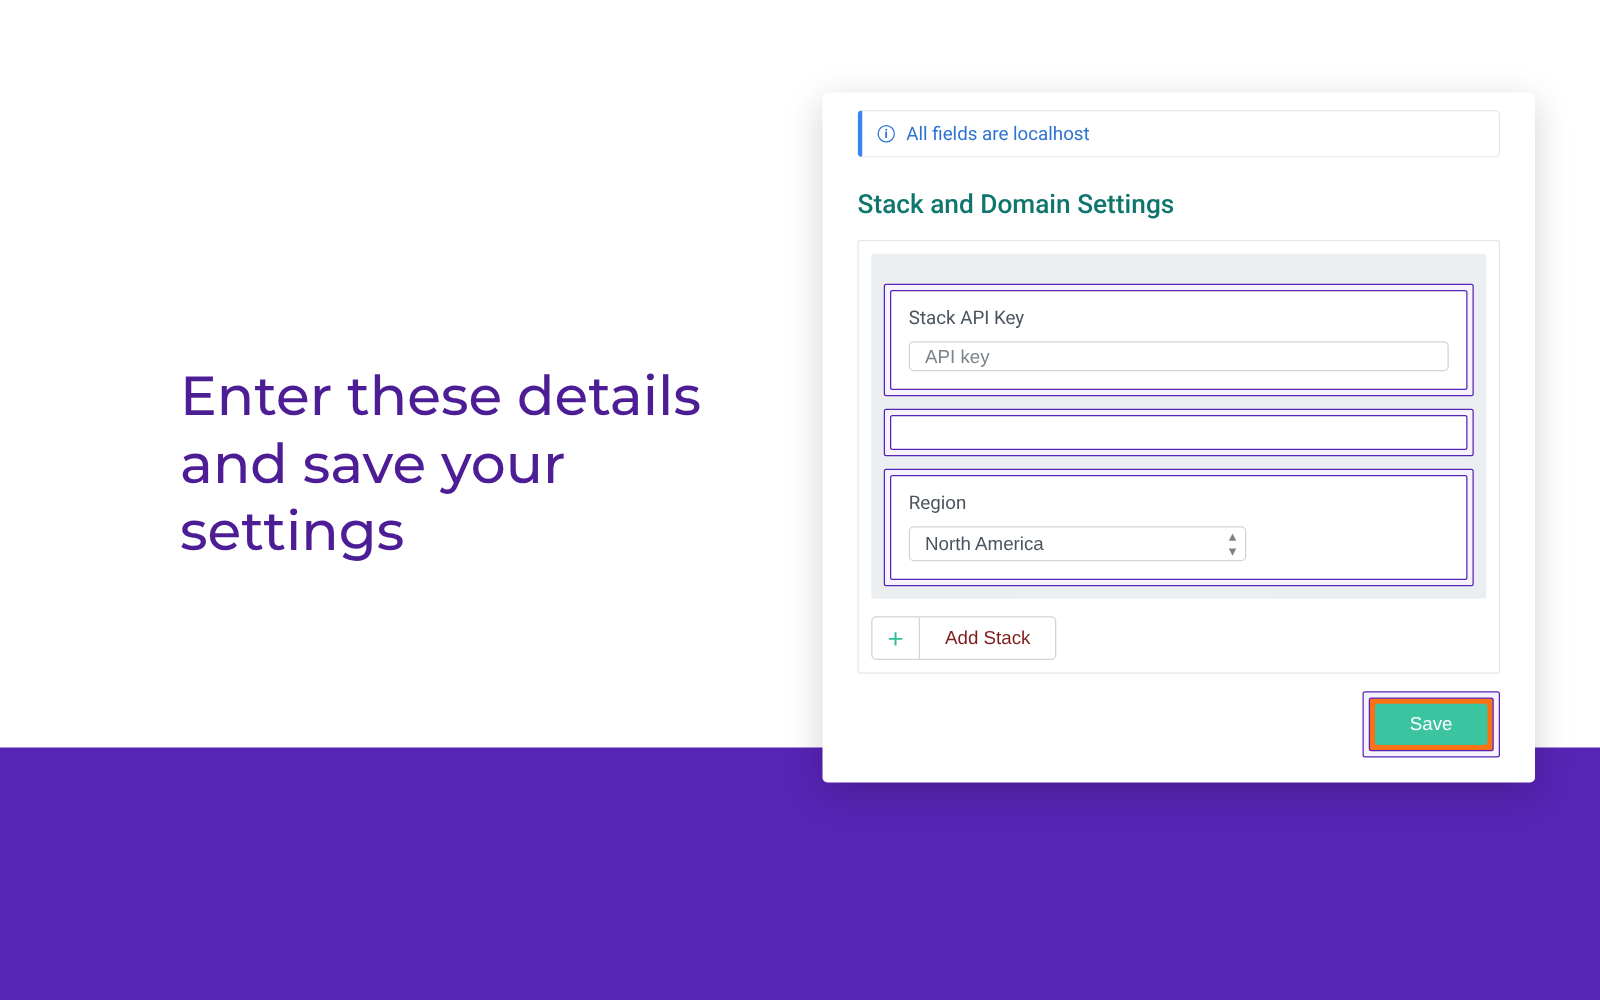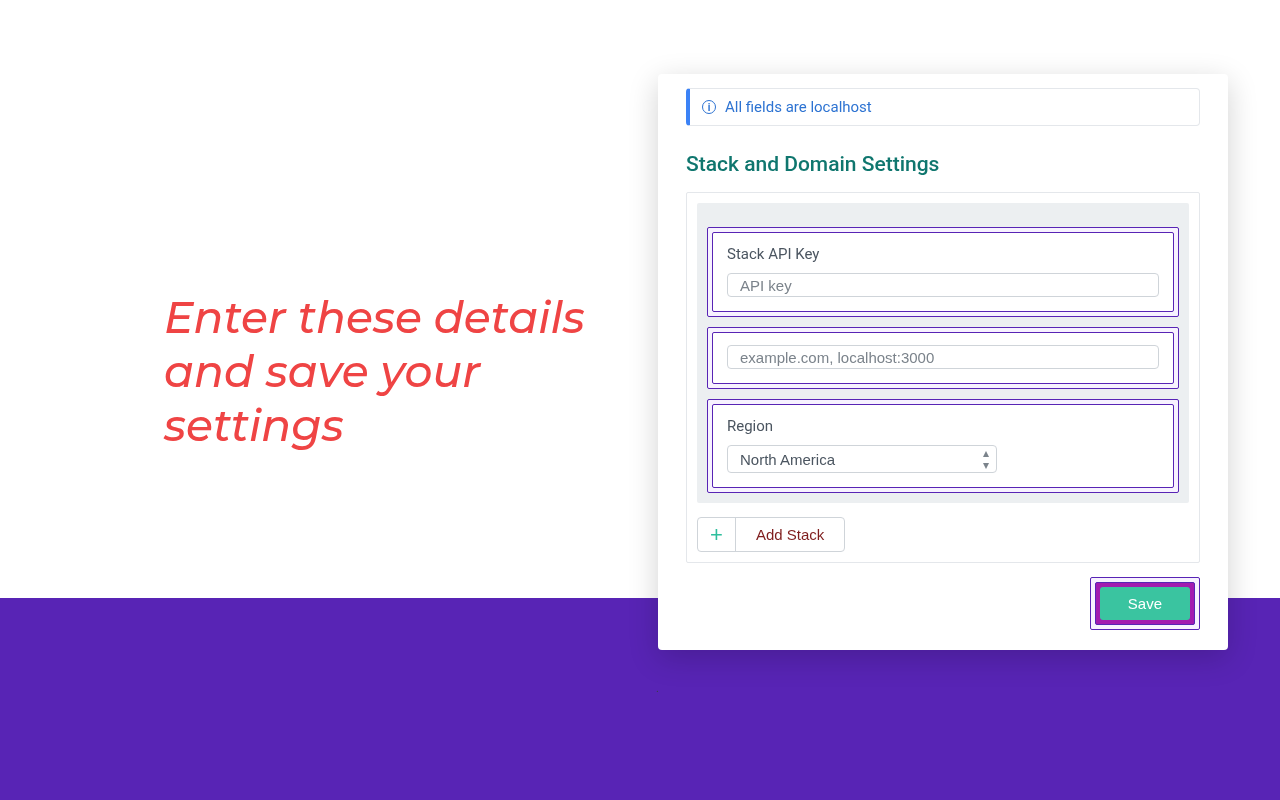--- a/index.html
+++ b/index.html
@@ -14,29 +14,28 @@
 .purple-band {
   position: absolute;
   left: 0;
   top: 598px;
   width: 1280px;
   height: 202px;
   background: #5824b5;
 }
 .headline {
   position: absolute;
-  left: 164px;
+  left: 144px;
   top: 290px;
   width: 440px;
-  color: #ef4444;
+  color: #4c1d95;
   font-size: 44px;
   font-weight: 500;
   line-height: 1.23;
   font-family: "Montserrat", -apple-system, sans-serif;
-  font-style: italic;
 }
 .card {
   position: absolute;
   left: 658px;
   top: 74px;
   width: 570px;
   background: #ffffff;
   border-radius: 4px;
   box-shadow: 0 8px 30px rgba(0,0,0,0.18);
   padding: 14px 28px 20px 28px;
@@ -169,21 +168,21 @@
   display: flex;
   justify-content: flex-end;
 }
 .save-outer {
   background: #f7f2ff;
   border: 1px solid #5824b5;
   border-radius: 2px;
   padding: 4px;
 }
 .save-mid {
-  background: #a21caf;
+  background: #f97316;
   border: 1px solid #5824b5;
   border-radius: 2px;
   padding: 4px;
 }
 .save-btn {
   background: #3ac4a0;
   color: #fff;
   border: none;
   border-radius: 3px;
   padding: 8px 28px;
@@ -219,21 +218,20 @@
 
       <div class="field-outer">
         <div class="field-mid">
           <div class="field-label">Stack API Key</div>
           <input class="text-input" type="text" placeholder="API key" style="">
         </div>
       </div>
 
       <div class="field-outer">
         <div class="field-mid">
-          <input class="text-input" type="text" placeholder="example.com, localhost:3000" style="">
         </div>
       </div>
 
       <div class="field-outer">
         <div class="field-mid">
           <div class="field-label">Region</div>
           <div class="select-wrap">
             <select class="select">
               <option>North America</option>
             </select>

